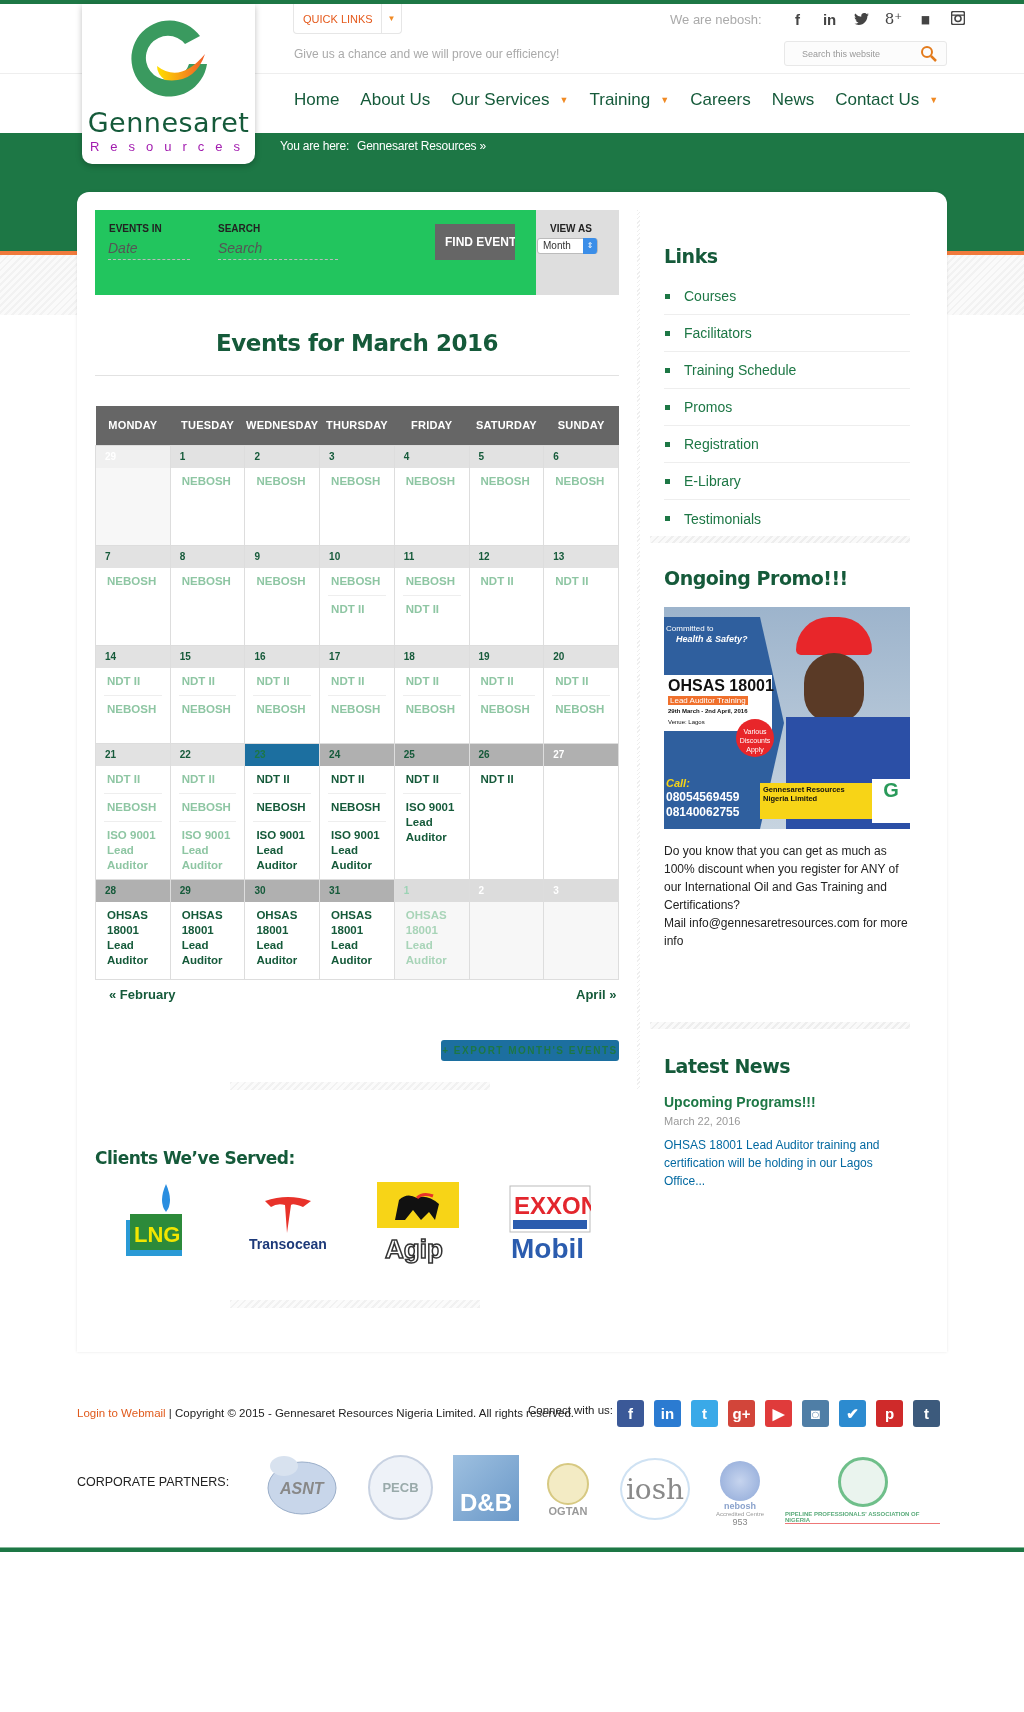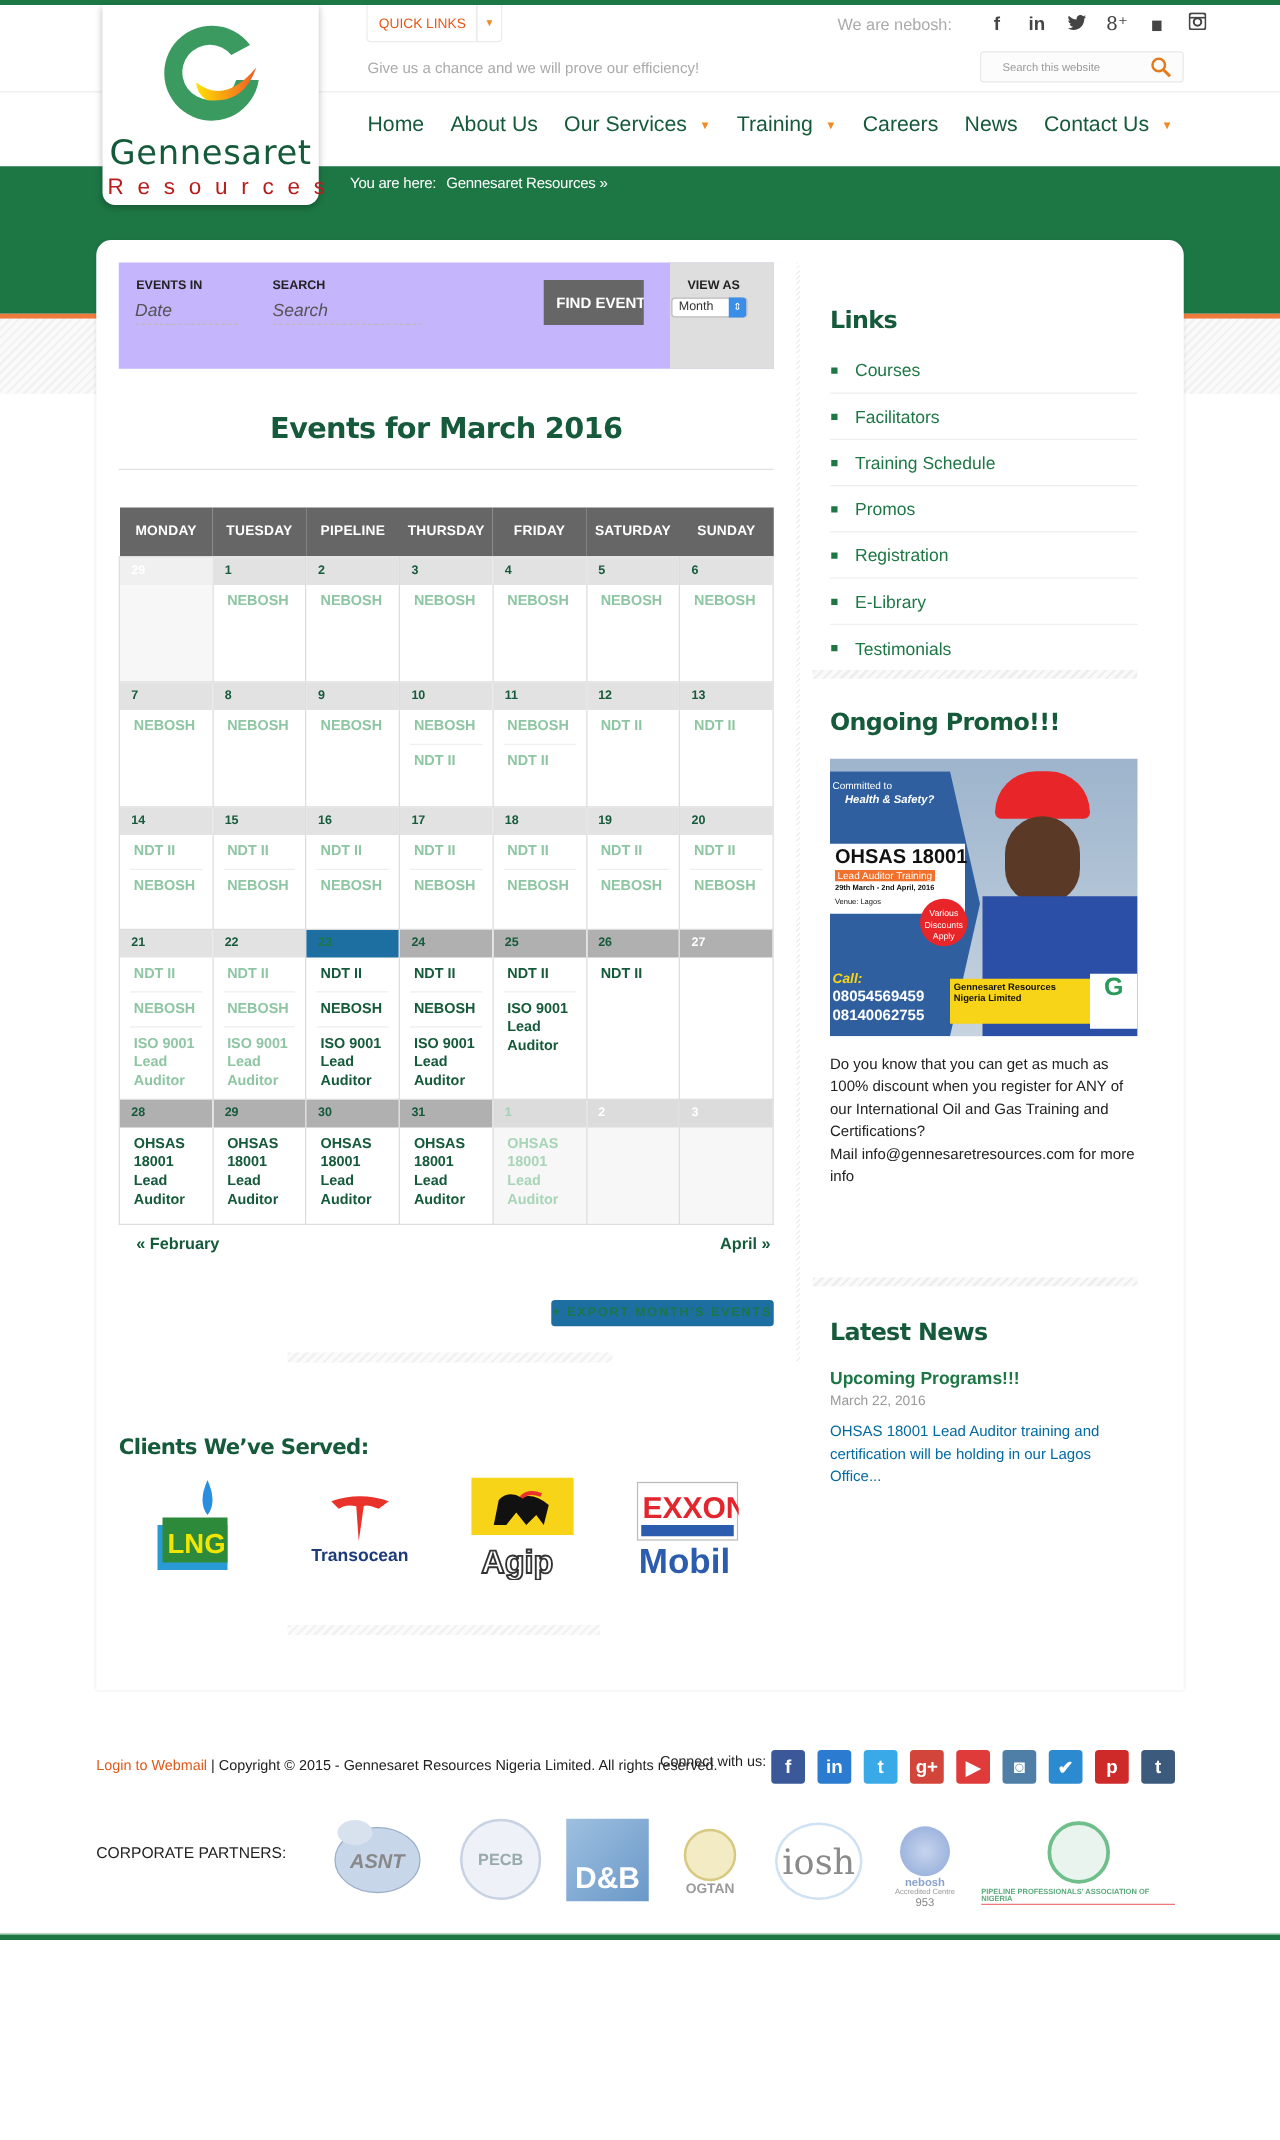--- a/index.html
+++ b/index.html
@@ -5,37 +5,37 @@
 *{box-sizing:border-box;margin:0;padding:0}
 body{width:1024px;height:1712px;background:#fff;font-family:"Liberation Sans",sans-serif;position:relative;overflow:hidden;color:#333}
 .topline{position:absolute;left:0;top:0;width:1024px;height:4px;background:#1d7745}
 .hdr-sep{position:absolute;left:0;top:73px;width:1024px;height:1px;background:#eee}
 .greenband{position:absolute;left:0;top:133px;width:1024px;height:118px;background:#1d7745}
 .orangeline{position:absolute;left:0;top:251px;width:1024px;height:4px;background:#f07a3c}
 .hatch{position:absolute;left:0;top:255px;width:1024px;height:60px;background:repeating-linear-gradient(135deg,#f2f2f2 0 2px,#fafafa 2px 5px)}
 .logo-box{position:absolute;left:82px;top:4px;width:173px;height:160px;background:#fff;border-radius:0 0 10px 10px;box-shadow:0 2px 6px rgba(0,0,0,.25);text-align:center}
 .logo-mark{position:absolute;left:43px;top:10px;width:88px;height:88px}
 .logo-name{position:absolute;left:0;right:0;top:103px;font-family:"DejaVu Sans",sans-serif;font-size:27px;color:#155a3a;letter-spacing:.5px}
-.logo-sub{position:absolute;left:0;right:0;top:135px;font-size:18px;color:#b91c1c;letter-spacing:11px;padding-left:4px}
+.logo-sub{position:absolute;left:0;right:0;top:135px;font-size:13px;color:#a21caf;letter-spacing:11px;padding-left:4px}
 .quick{position:absolute;left:293px;top:4px;width:109px;height:30px;border:1px solid #e6e6e6;border-top:none;border-radius:0 0 4px 4px;font-size:11px;color:#e55a1c;display:flex;align-items:center}
 .quick span:first-child{flex:1;padding-left:9px}
 .quick .dd{width:20px;border-left:1px solid #e6e6e6;height:100%;display:flex;align-items:center;justify-content:center;color:#f08a24;font-size:8px}
 .tagline{position:absolute;left:294px;top:47px;font-size:12px;color:#aaa}
 .social-top{position:absolute;left:670px;top:10px;display:flex;align-items:center;gap:0}
 .social-top .lbl{font-size:13px;color:#aaa;margin-right:20px}
 .social-top .ic{width:32px;text-align:center;font-size:15px;color:#444;font-weight:bold}
 .search-top{position:absolute;left:784px;top:41px;width:163px;height:25px;border:1px solid #e8e8e8;border-radius:3px;background:#fcfcfc;font-size:9px;color:#999;display:flex;align-items:center;padding-left:17px}
 .search-top .mag{position:absolute;right:8px;top:3px}
 .nav{position:absolute;left:294px;top:90px;display:flex;font-size:17px;color:#155a3a}
 .nav .it{margin-right:21px;display:flex;align-items:center}
 .nav .car{color:#f08a24;font-size:9px;margin-left:10px}
 .bc{position:absolute;left:280px;top:139px;font-size:12px;color:#fff;font-weight:normal;letter-spacing:-.2px}
 .bc span{margin-right:8px}
 .card{position:absolute;left:77px;top:192px;width:870px;height:1160px;background:#fff;border-radius:12px 12px 0 0;box-shadow:0 0 3px rgba(0,0,0,.1)}
-.filter{position:absolute;left:95px;top:210px;width:524px;height:85px;background:#c4b5fd}
+.filter{position:absolute;left:95px;top:210px;width:524px;height:85px;background:#22c55e}
 .filter .view{position:absolute;right:0;top:0;width:83px;height:85px;background:#dedede}
 .flab{position:absolute;font-size:10px;font-weight:bold;color:#222}
 .fval{position:absolute;font-size:14px;font-style:italic;color:#555;border-bottom:1px dashed #bbb;padding-bottom:3px}
 .findbtn{position:absolute;left:340px;top:14px;width:80px;height:36px;background:#666;color:#fff;font-size:12px;font-weight:bold;overflow:hidden;white-space:nowrap;padding:11px 0 0 10px}
 .monthsel{position:absolute;left:442px;top:28px;width:61px;height:16px;background:#fff;border-radius:3px;border:1px solid #bbb;font-size:10px;padding-left:5px;line-height:14px}
 .monthsel .sp{position:absolute;right:0;top:-1px;width:14px;height:16px;background:#3b8ee8;border-radius:0 3px 3px 0;color:#fff;font-size:8px;text-align:center;line-height:16px}
 .evtitle{position:absolute;left:95px;top:330px;width:524px;text-align:center;font-family:"DejaVu Sans",sans-serif;font-weight:bold;font-size:23px;color:#155a3a;letter-spacing:-.5px}
 .hr1{position:absolute;left:95px;top:375px;width:524px;height:1px;background:#e2e2e2}
 .cal{position:absolute;left:95px;top:406px;width:524px;border-collapse:collapse;table-layout:fixed}
 .cal th{background:#666;color:#fff;font-size:11px;font-weight:bold;height:39px;text-align:center;letter-spacing:.2px;padding:0}
@@ -187,21 +187,21 @@
 </div>
 
 <div class="evtitle">Events for March 2016</div>
 <div class="hr1"></div>
 
 <table class="cal">
   <thead>
     <tr>
       <th>MONDAY</th>
       <th>TUESDAY</th>
-      <th>PIPELINE</th>
+      <th>WEDNESDAY</th>
       <th>THURSDAY</th>
       <th>FRIDAY</th>
       <th>SATURDAY</th>
       <th>SUNDAY</th>
     </tr>
   </thead>
   <tbody id="cal-body">
       <tr>
         <td class="othercell" style="height: 100px;">
           <div class="dnum past-other">29</div>

